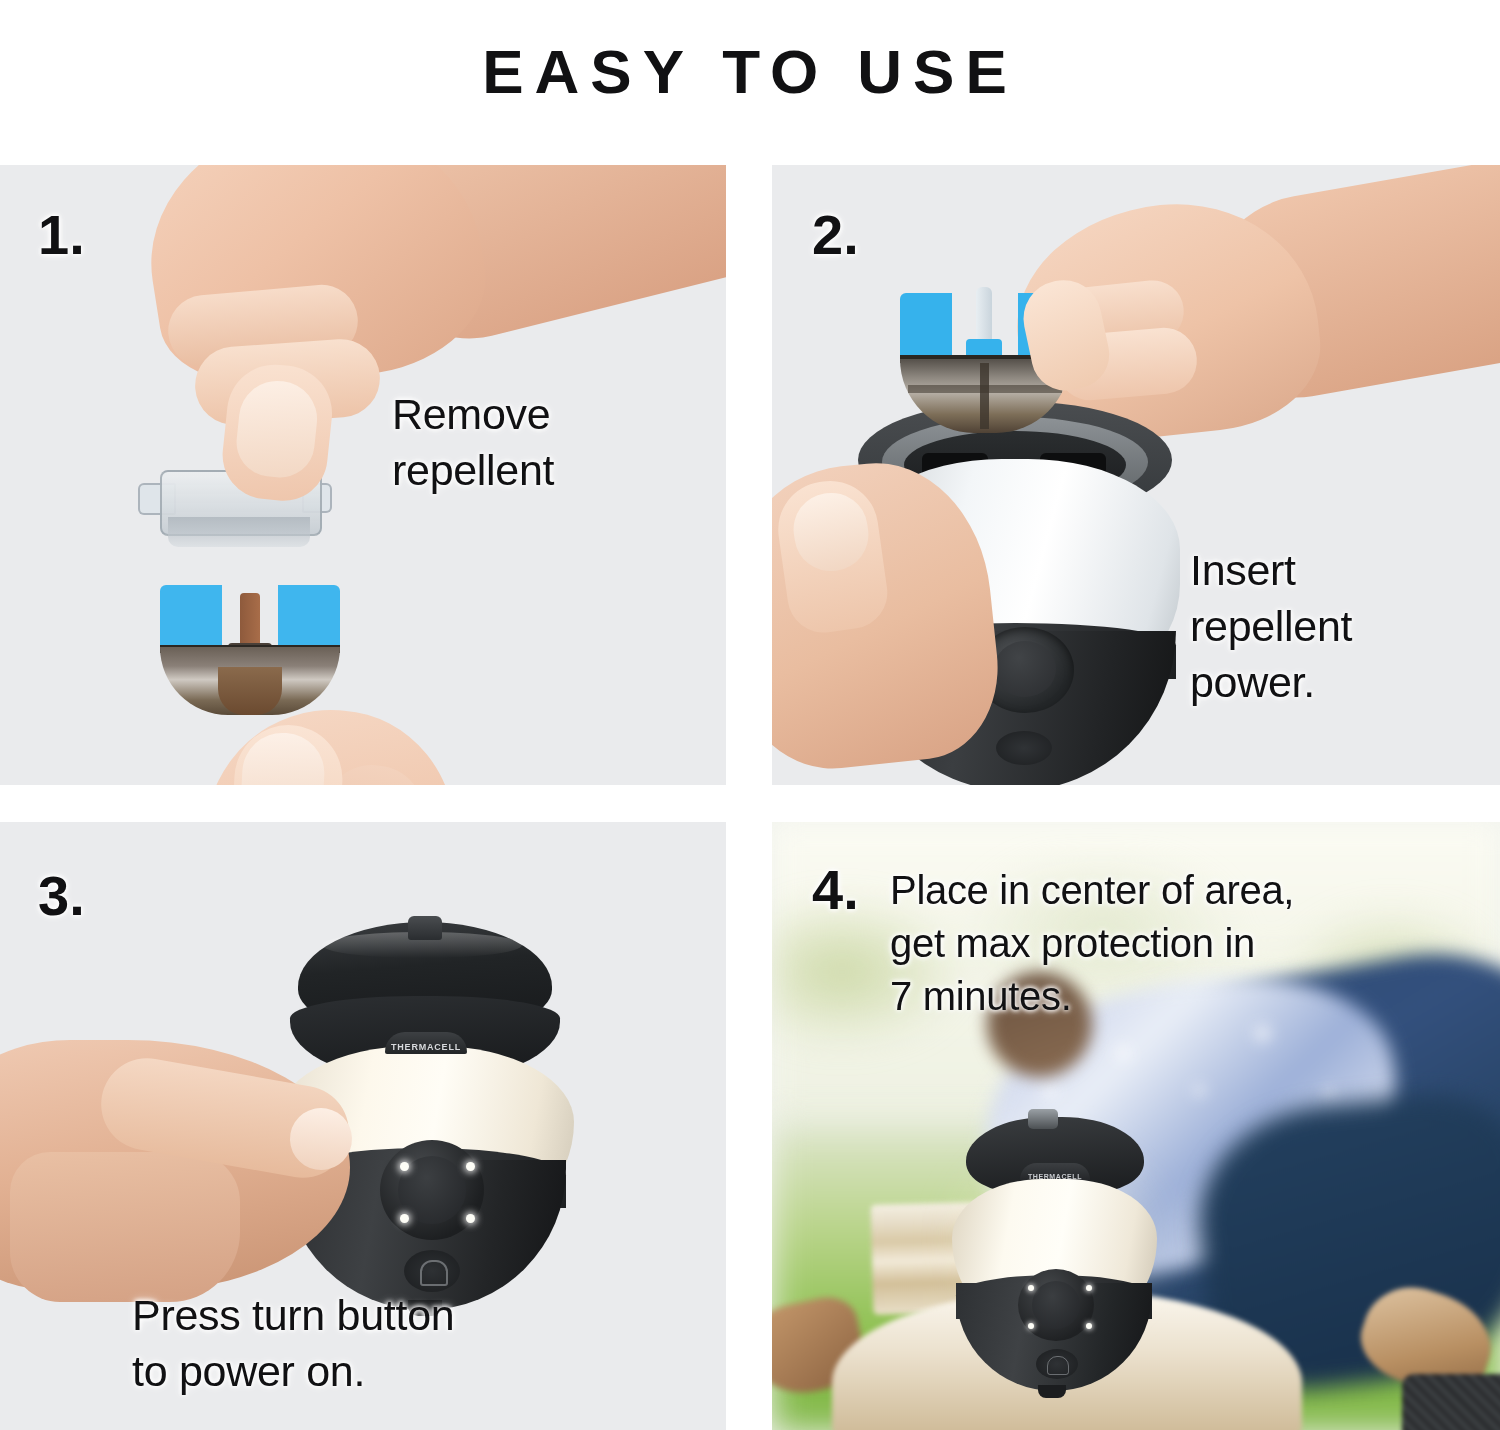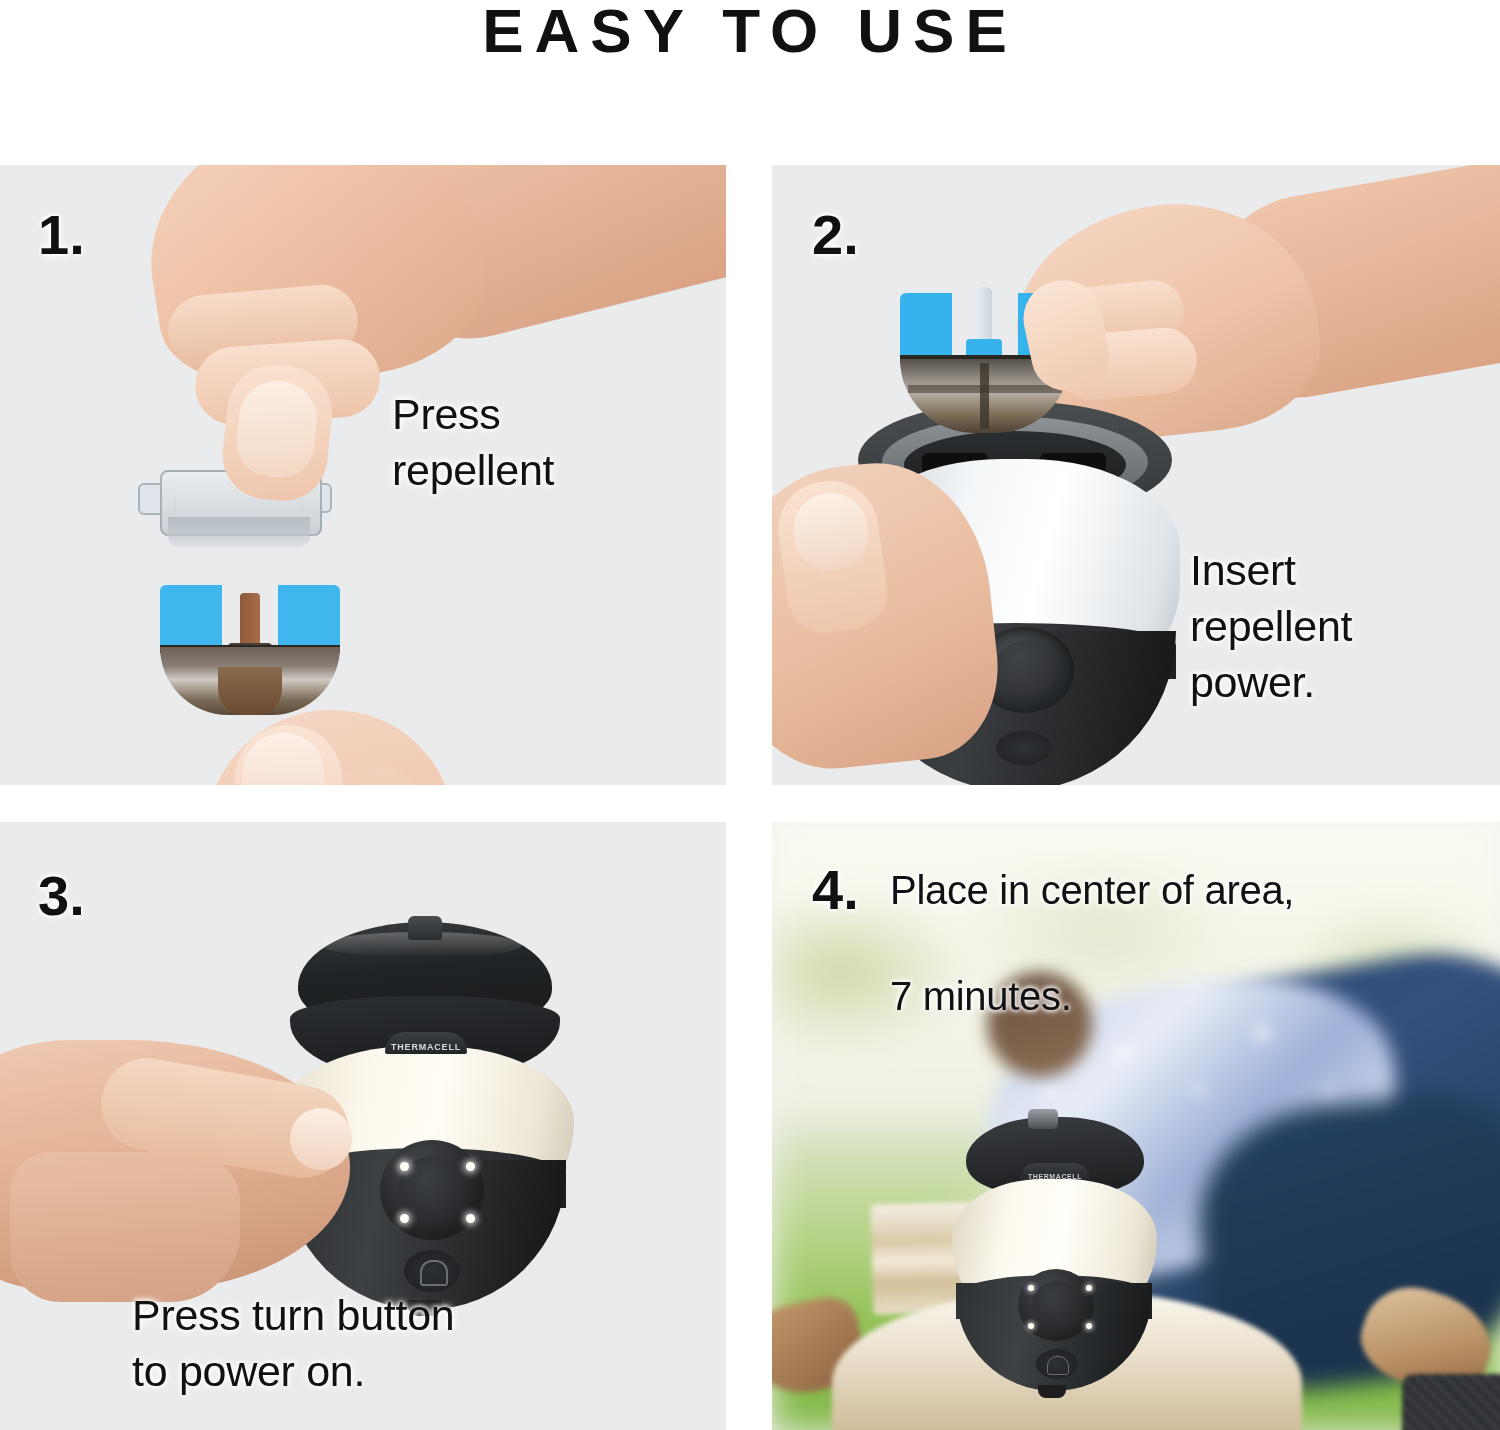--- a/index.html
+++ b/index.html
@@ -1,20 +1,20 @@
 <!DOCTYPE html>
 <html><head>
 <meta charset="utf-8">
 <style>
   html,body{margin:0;padding:0;background:#ffffff;}
   body{width:1500px;height:1430px;font-family:"Liberation Sans",sans-serif;overflow:hidden;}
   .page{position:relative;width:1500px;height:1430px;background:#ffffff;}
 
   
-  .header{position:absolute;left:0;top:0;width:1500px;height:120px;display:flex;align-items:flex-start;justify-content:center;}
+  .header{position:absolute;left:0;top:12px;width:1500px;height:120px;display:flex;align-items:center;justify-content:center;}
   .header-title{font-size:62px;font-weight:bold;letter-spacing:11px;color:#111113;line-height:1;}
 
   
   .grid{position:absolute;left:0;top:165px;width:1500px;height:1265px;}
   .panel{position:absolute;background:#eaebed;overflow:hidden;}
   #panel-1{left:0;top:0;width:726px;height:620px;}
   #panel-2{left:772px;top:0;width:728px;height:620px;}
   #panel-3{left:0;top:657px;width:726px;height:608px;}
   #panel-4{left:772px;top:657px;width:728px;height:608px;background:#f2f4ef;}
 
@@ -305,21 +305,21 @@
           <div class="refill-body"></div>
           <div class="refill-wing"></div>
         </div>
 
         <div class="hand-lower"></div>
         <div class="finger-l2"></div>
         <div class="finger-l1"></div>
         <div class="thumbnail-l"></div>
       </div>
       <div class="step-num" style="left:38px;top:42px;">1.</div>
-      <div class="caption" style="left:392px;top:222px;width:300px;">Press</div>
+      <div class="caption" style="left:392px;top:222px;width:300px;">Remove</div>
       <div class="caption" style="left:392px;top:278px;width:320px;">repellent</div>
     </div>
 
     <div class="panel" id="panel-2">
       <div class="p2-art">
         <div class="p2-arm"></div>
         <div class="p2-hand"></div>
         <div class="p2-f1"></div>
         <div class="p2-f2"></div>
 
@@ -427,17 +427,18 @@
           <div class="led-s" style="left:134px;top:206px;"></div>
           <div class="led-s" style="left:76px;top:206px;"></div>
           <div class="led-s" style="left:76px;top:168px;"></div>
           <div class="p4-vent"></div>
           <div class="p4-vent-glyph"></div>
           <div class="p4-foot"></div>
         </div>
       </div>
       <div class="step-num" style="left:40px;top:40px;">4.</div>
       <div class="caption small" style="left:118px;top:42px;width:600px;">Place in center of area,</div>
+      <div class="caption small" style="left:118px;top:95px;width:600px;">get max protection in</div>
       <div class="caption small" style="left:118px;top:148px;width:600px;">7 minutes.</div>
     </div>
 
   </div>
 </div>
 
 </body></html>

